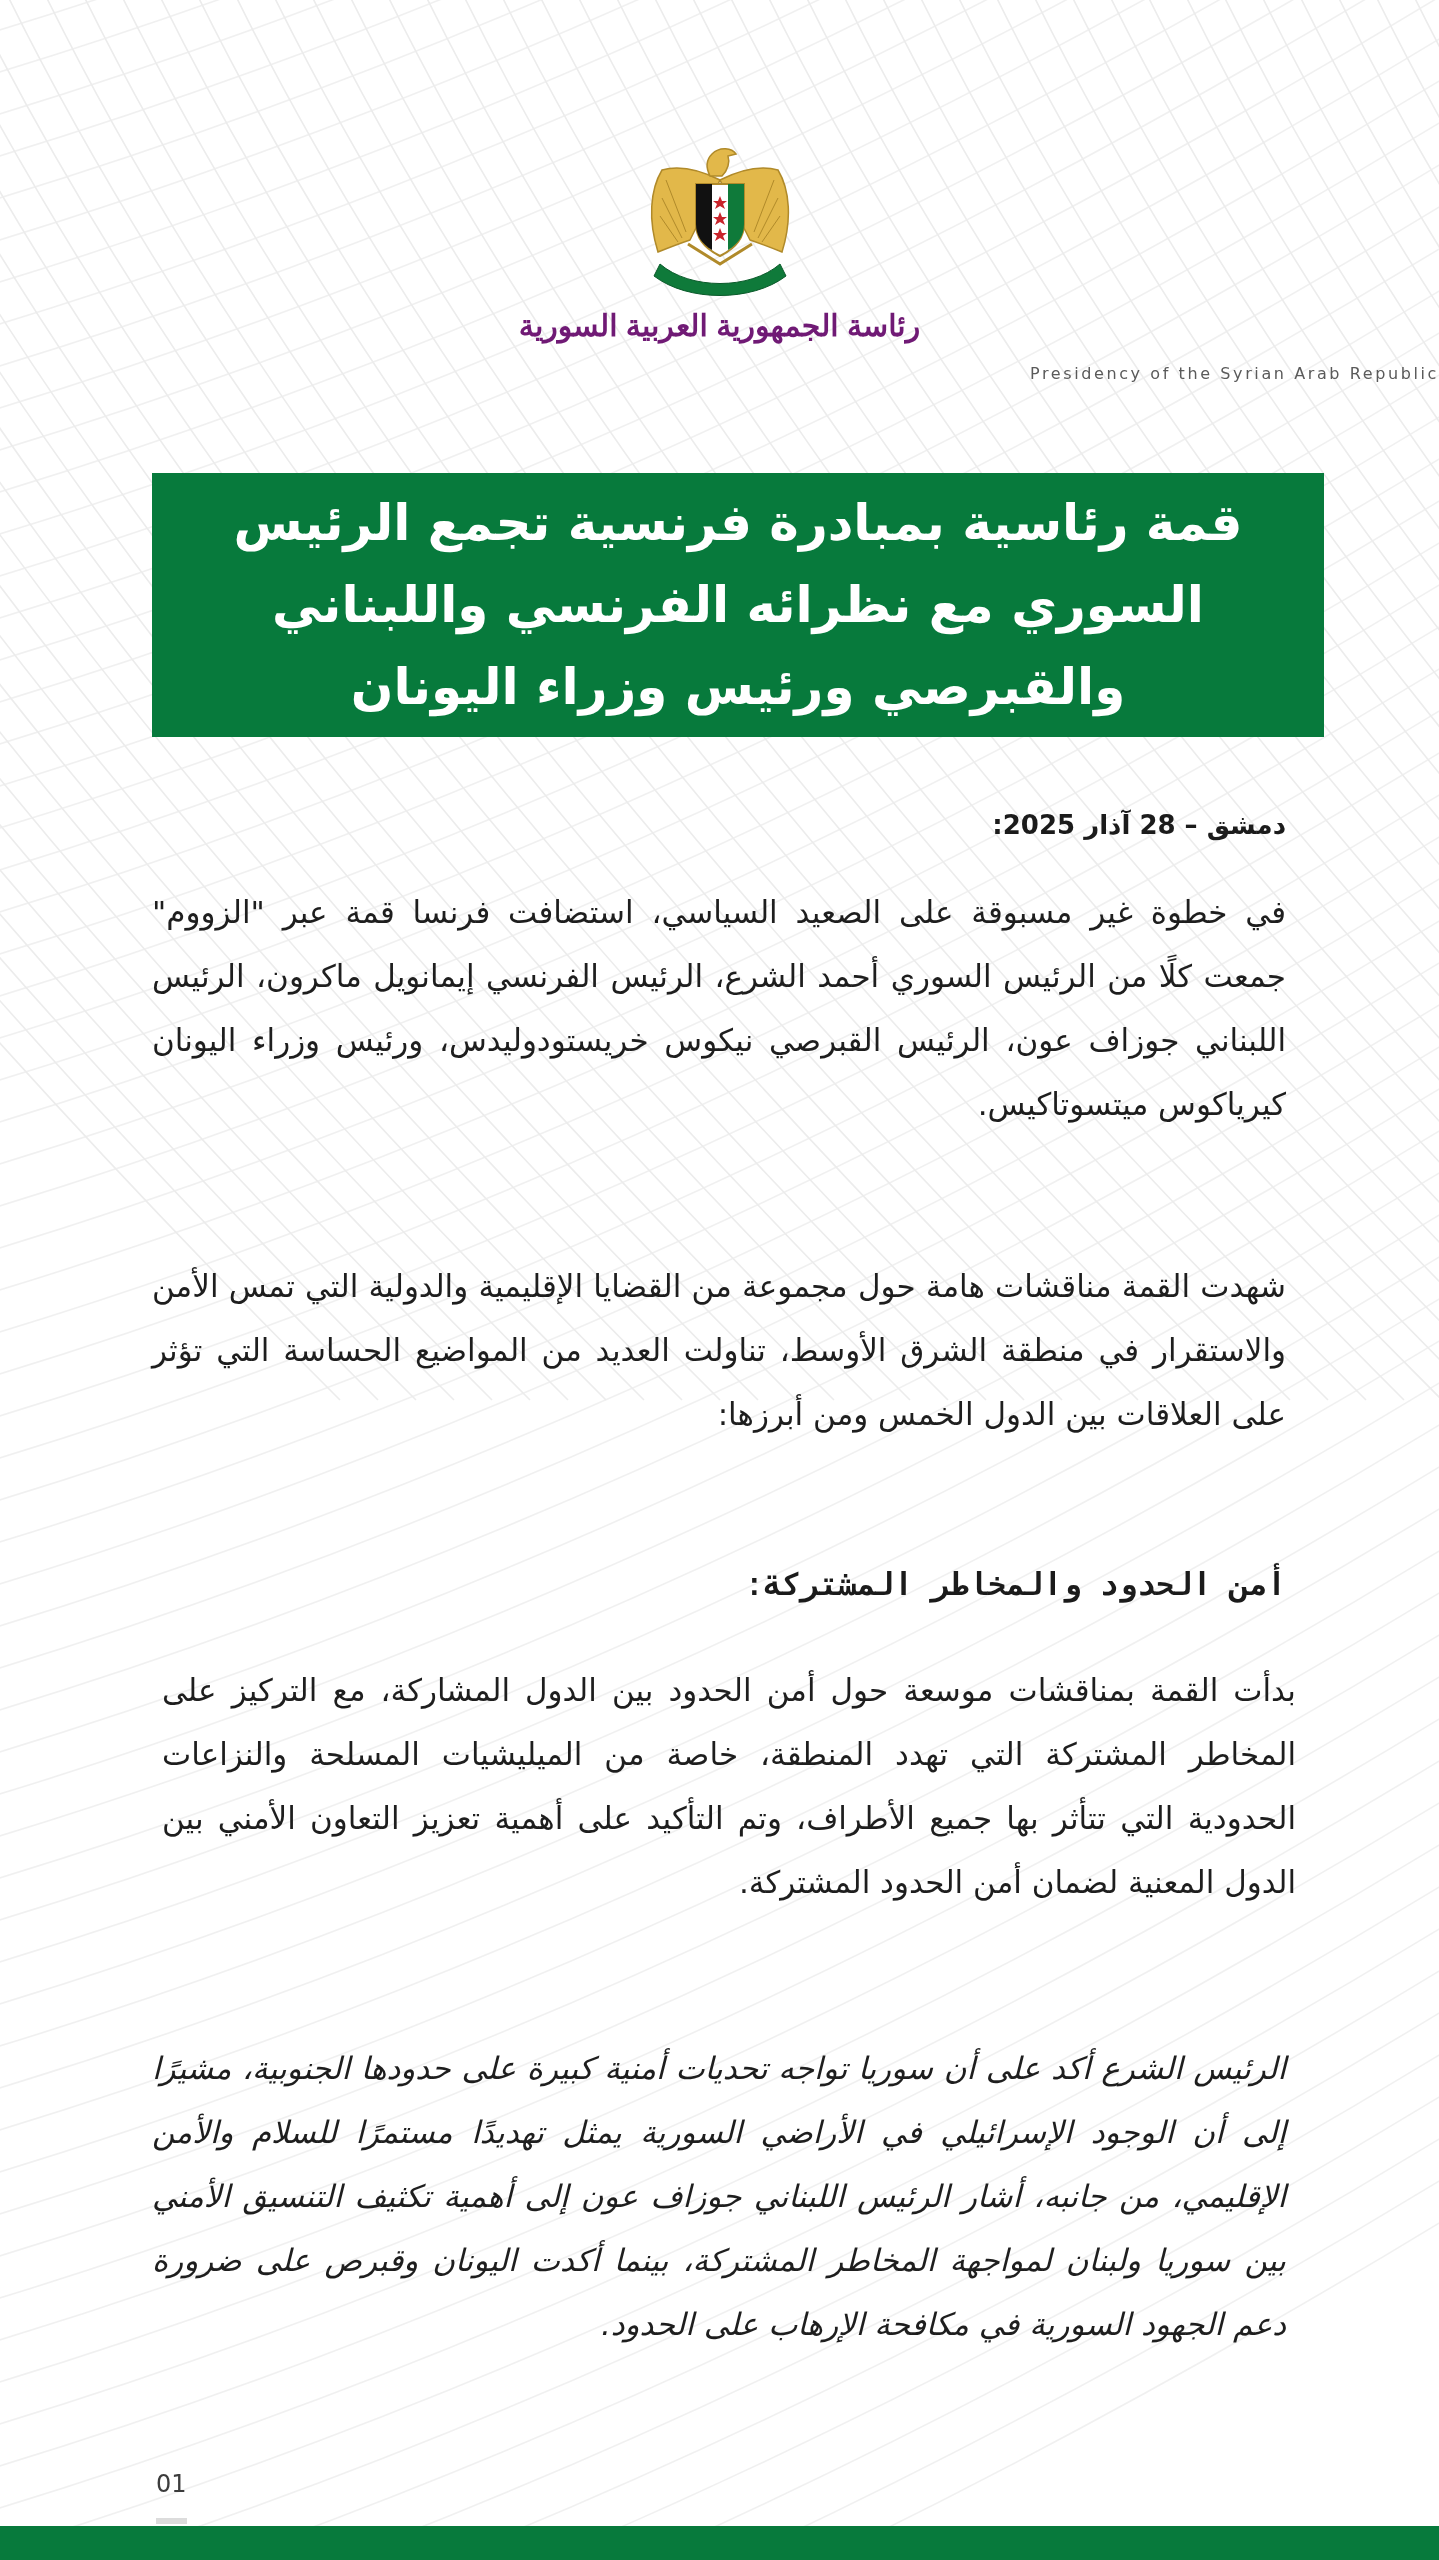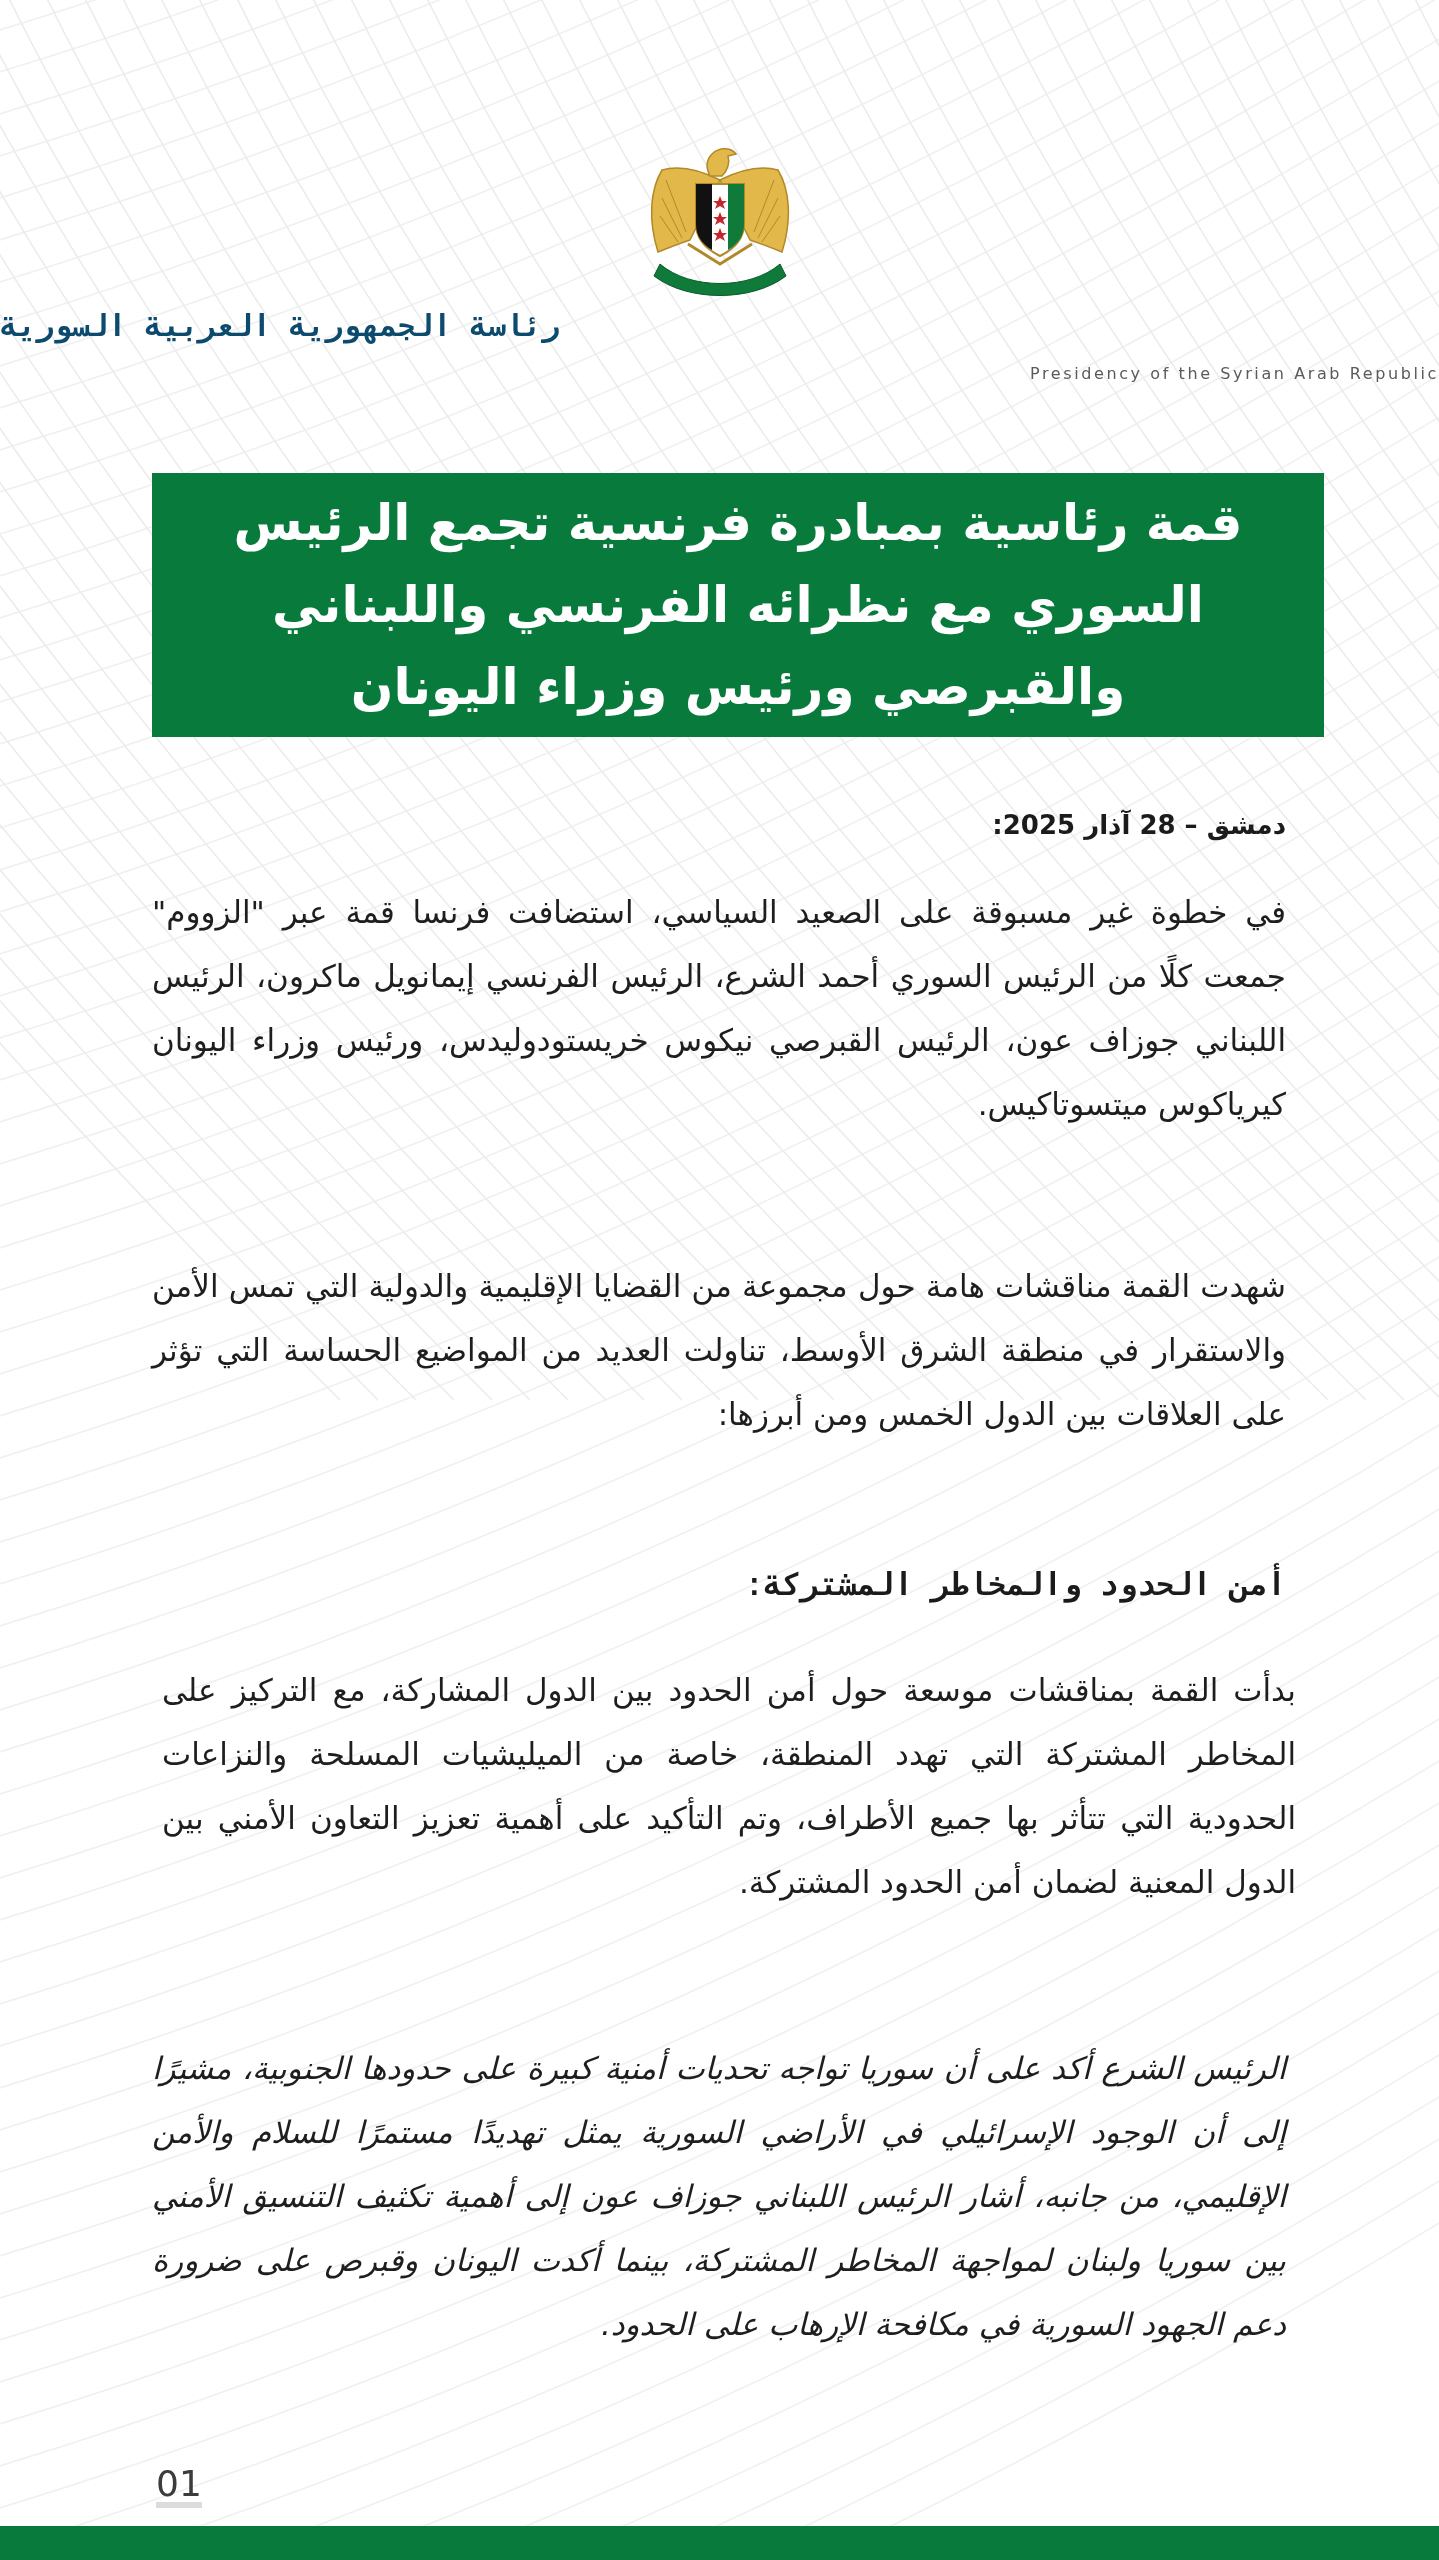--- a/index.html
+++ b/index.html
@@ -33,26 +33,26 @@
     position: absolute;
     left: 640px;
     top: 140px;
     width: 160px;
     height: 160px;
   }
   .org-ar {
     position: absolute;
     left: 0; right: 0;
     top: 308px;
-    text-align: left;
+    text-align: center;
     direction: rtl;
-    font-family: Liberation Mono, monospace;
+    font-family: Liberation Sans, sans-serif;
     font-weight: bold;
     font-size: 30px;
-    color: #0c4a6e;
+    color: #701a75;
     letter-spacing: 0;
   }
   .org-en {
     position: absolute;
     left: 0; right: 0;
     top: 364px;
     text-align: right;
     font-family: "DejaVu Sans", sans-serif;
     font-size: 16px;
     letter-spacing: 2.6px;
@@ -113,23 +113,23 @@
     font-family: Liberation Mono, monospace;
   }
   .p3 { top: 1648px; }
   .p4 { top: 2036px; font-style: italic; }
 
   .page-number {
     position: absolute;
     left: 156px;
     top: 2466px;
     font-family: "DejaVu Sans", sans-serif;
-    font-size: 36px;
+    font-size: 24px;
     color: #3c3c3c;
-    padding-bottom: 0;
+    padding-bottom: 16px;
     border-bottom: 6px solid #dcdcdc;
     line-height: 36px;
   }
   .footer-bar {
     position: absolute;
     left: 0;
     top: 2526px;
     width: 1439px;
     height: 34px;
     background: #077a3c;

